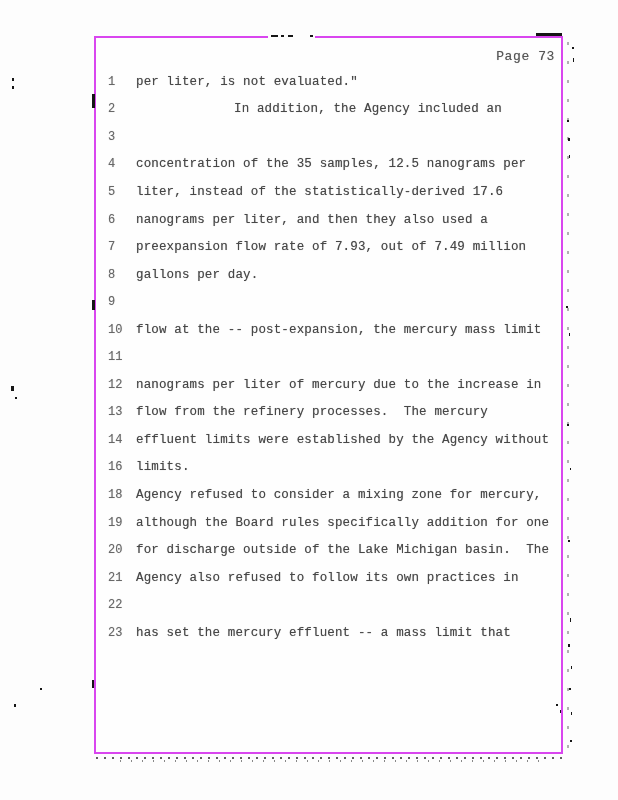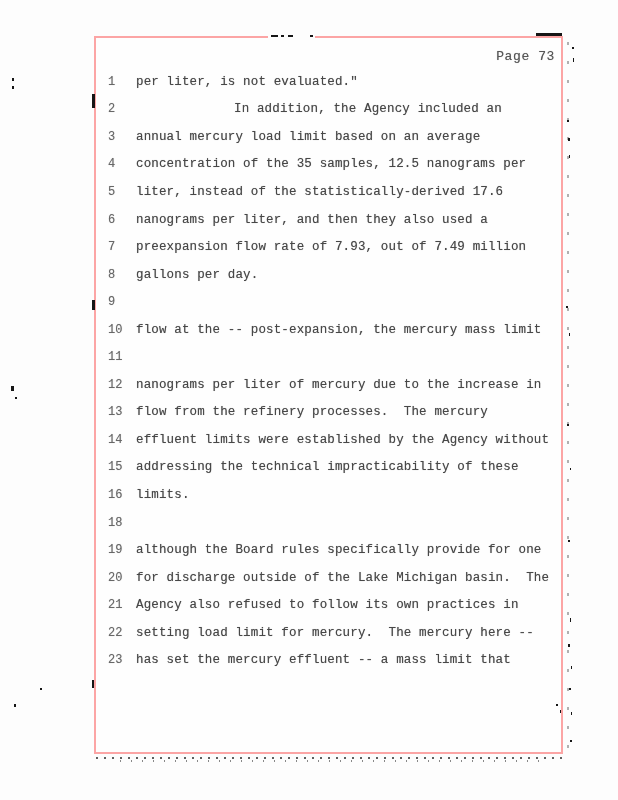--- a/index.html
+++ b/index.html
@@ -5,21 +5,21 @@
   html,body{margin:0;padding:0;}
   body{
     width:618px;height:800px;position:relative;overflow:hidden;
     background:#ffffff;
     font-family:"Liberation Mono","DejaVu Sans Mono",monospace;
   }
   #sheet{position:absolute;inset:0;background:#fdfdfd;}
   .page-box{
     position:absolute;left:94px;top:36px;width:469px;height:718px;
     box-sizing:border-box;
-    border:2px solid #fca5a5;
+    border:2px solid #d946ef;
     background:#fefefe;
   }
   .page-number{
     position:absolute;top:11px;right:6px;
     font-size:13px;letter-spacing:.6px;color:#3a3a3a;
     opacity:.85;text-shadow:0 0 .7px rgba(40,40,40,.55);
     white-space:pre;
   }
   .lines{position:absolute;left:0;top:30px;width:100%;}
   .t-line{
@@ -61,21 +61,20 @@
         <div class="t-line">
           <span class="t-num">1</span>
           <span class="t-text">per liter, is not evaluated."</span>
         </div>
         <div class="t-line">
           <span class="t-num">2</span>
           <span class="t-text indent">In addition, the Agency included an</span>
         </div>
         <div class="t-line">
           <span class="t-num">3</span>
-          <span class="t-text">annual mercury load limit based on an average</span>
         </div>
         <div class="t-line">
           <span class="t-num">4</span>
           <span class="t-text">concentration of the 35 samples, 12.5 nanograms per</span>
         </div>
         <div class="t-line">
           <span class="t-num">5</span>
           <span class="t-text">liter, instead of the statistically-derived 17.6</span>
         </div>
         <div class="t-line">
@@ -106,45 +105,41 @@
         </div>
         <div class="t-line">
           <span class="t-num">13</span>
           <span class="t-text">flow from the refinery processes.  The mercury</span>
         </div>
         <div class="t-line">
           <span class="t-num">14</span>
           <span class="t-text">effluent limits were established by the Agency without</span>
         </div>
         <div class="t-line">
-          <span class="t-num">15</span>
-          <span class="t-text">addressing the technical impracticability of these</span>
-        </div>
-        <div class="t-line">
           <span class="t-num">16</span>
           <span class="t-text">limits.</span>
         </div>
         <div class="t-line">
           <span class="t-num">18</span>
+          <span class="t-text">Agency refused to consider a mixing zone for mercury,</span>
         </div>
         <div class="t-line">
           <span class="t-num">19</span>
-          <span class="t-text">although the Board rules specifically provide for one</span>
+          <span class="t-text">although the Board rules specifically addition for one</span>
         </div>
         <div class="t-line">
           <span class="t-num">20</span>
           <span class="t-text">for discharge outside of the Lake Michigan basin.  The</span>
         </div>
         <div class="t-line">
           <span class="t-num">21</span>
           <span class="t-text">Agency also refused to follow its own practices in</span>
         </div>
         <div class="t-line">
           <span class="t-num">22</span>
-          <span class="t-text">setting load limit for mercury.  The mercury here --</span>
         </div>
         <div class="t-line">
           <span class="t-num">23</span>
           <span class="t-text">has set the mercury effluent -- a mass limit that</span>
         </div>
       </div>
   </div>
 
   <div class="top-gap"></div>
   <div class="right-noise"></div>

